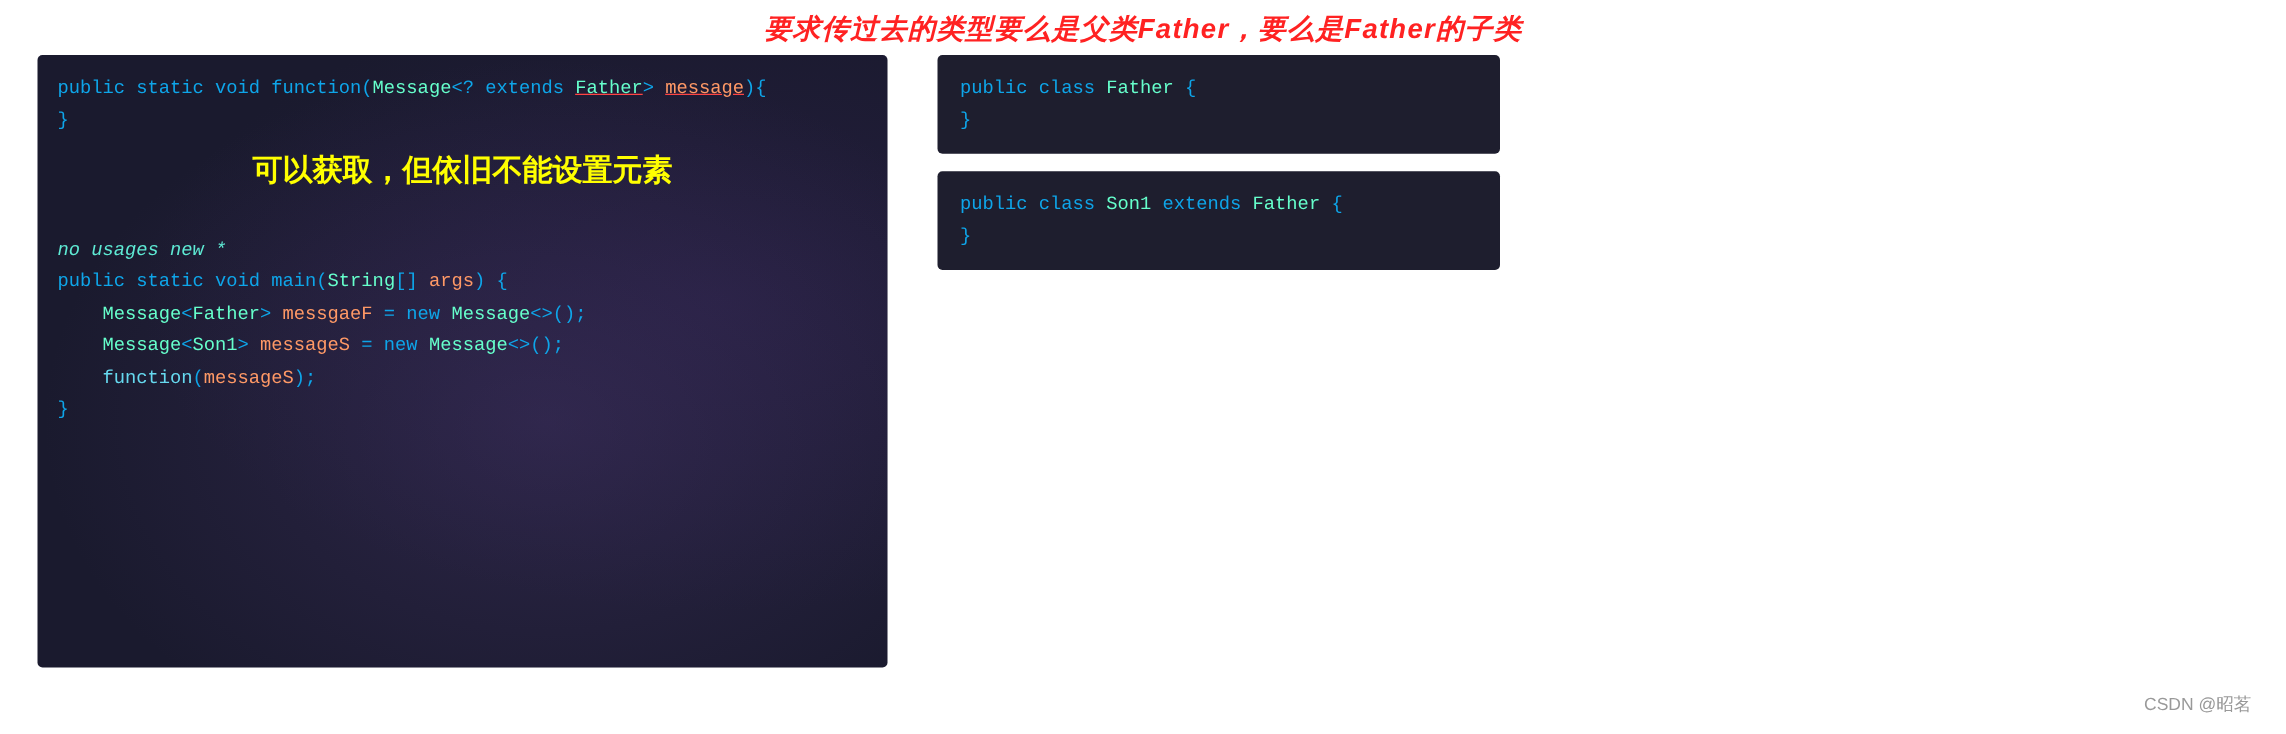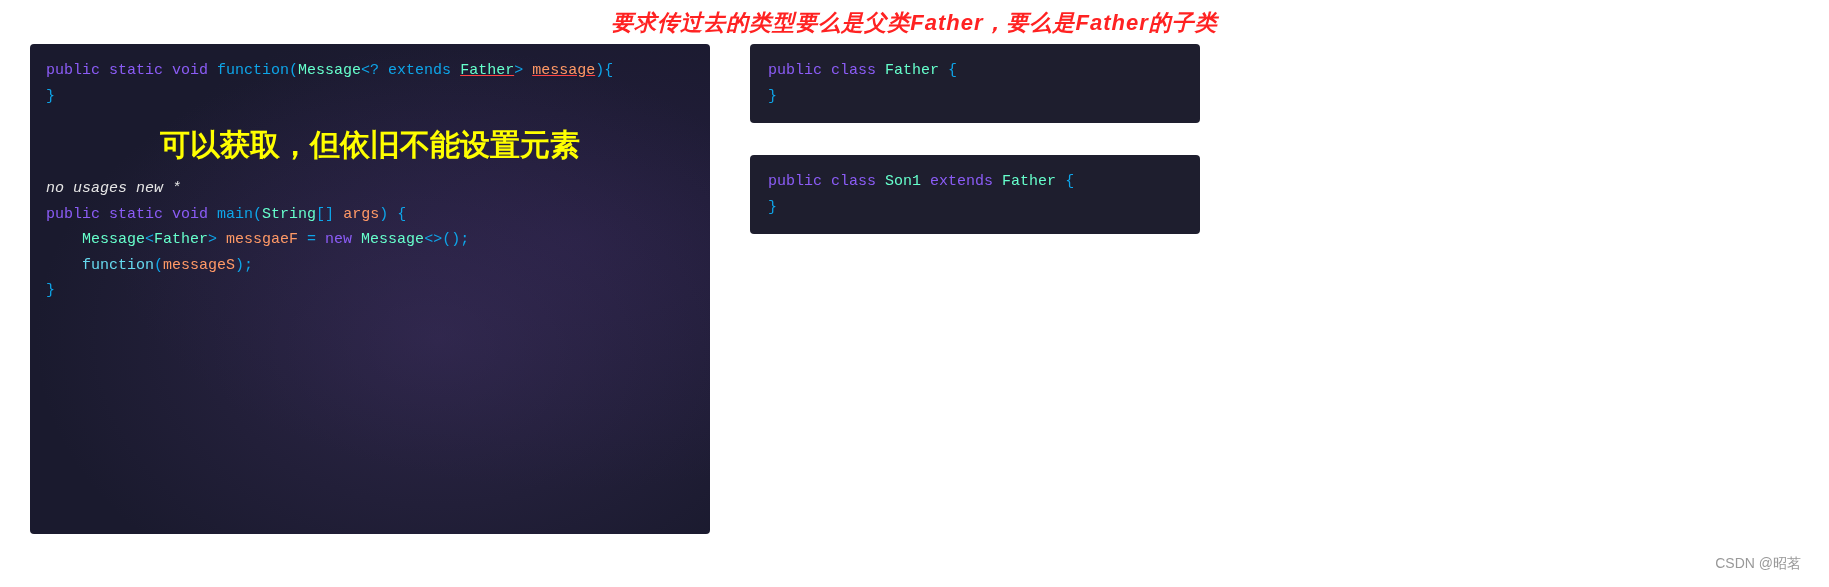--- a/index.html
+++ b/index.html
@@ -57,47 +57,47 @@
       z-index: 1;
       padding: 14px 16px;
       line-height: 1.7;
       font-size: 15px;
     }
 
     
     .right-panel {
       display: flex;
       flex-direction: column;
-      gap: 32px;
+      gap: 14px;
       padding-top: 0;
       flex: 1;
     }
 
     .code-block-right {
       background: #1e1e2e;
       border-radius: 4px;
       padding: 14px 18px;
       font-size: 15px;
       line-height: 1.7;
       min-width: 360px;
       max-width: 450px;
     }
 
     
-    .kw { color: #8b5cf6; } 
+    .kw { color: #0ea5e9; } 
     .fn { color: #66d9ef; } 
     .type { color: #66ffcc; } 
     .var { color: #ff9966; }
     .punct { color: #0ea5e9; }
-    .comment-gray { color: #e5e5e5; font-style: italic; }
+    .comment-gray { color: #5eead4; font-style: italic; margin-top: 22px; }
     .underline-red { text-decoration: underline; text-decoration-color: #ff4444; }
     .highlight-yellow {
       color: #ffff00;
-      font-size: 30px;
-      font-family: Liberation Serif, serif;
+      font-size: 24px;
+      font-family: Liberation Mono, monospace;
       font-weight: bold;
       text-align: center;
       display: block;
       padding: 10px 0 6px 0;
     }
 
     .line { display: block; }
     .indent1 { padding-left: 36px; }
 
     .csdn-watermark {
@@ -139,20 +139,23 @@
         <span class="kw">public</span>
         <span class="kw"> static </span>
         <span class="kw">void</span>
         <span class="punct"> main(</span><span class="type">String</span><span class="punct">[] </span><span class="var">args</span><span class="punct">) {</span>
       </span>
 
       <span class="line indent1">
         <span class="type">Message</span><span class="punct">&lt;</span><span class="type">Father</span><span class="punct">&gt;</span><span class="var"> messgaeF</span><span class="punct"> = </span><span class="kw">new</span><span class="type"> Message</span><span class="punct">&lt;&gt;();</span>
       </span>
 
+      <span class="line indent1">
+        <span class="type">Message</span><span class="punct">&lt;</span><span class="type">Son1</span><span class="punct">&gt;</span><span class="var"> messageS</span><span class="punct"> = </span><span class="kw">new</span><span class="type"> Message</span><span class="punct">&lt;&gt;();</span>
+      </span>
 
 
       <span class="line indent1">
         <span class="fn">function</span><span class="punct">(</span><span class="var">messageS</span><span class="punct">);</span>
       </span>
 
       <span class="line">
         <span class="punct">}</span>
       </span>
 

